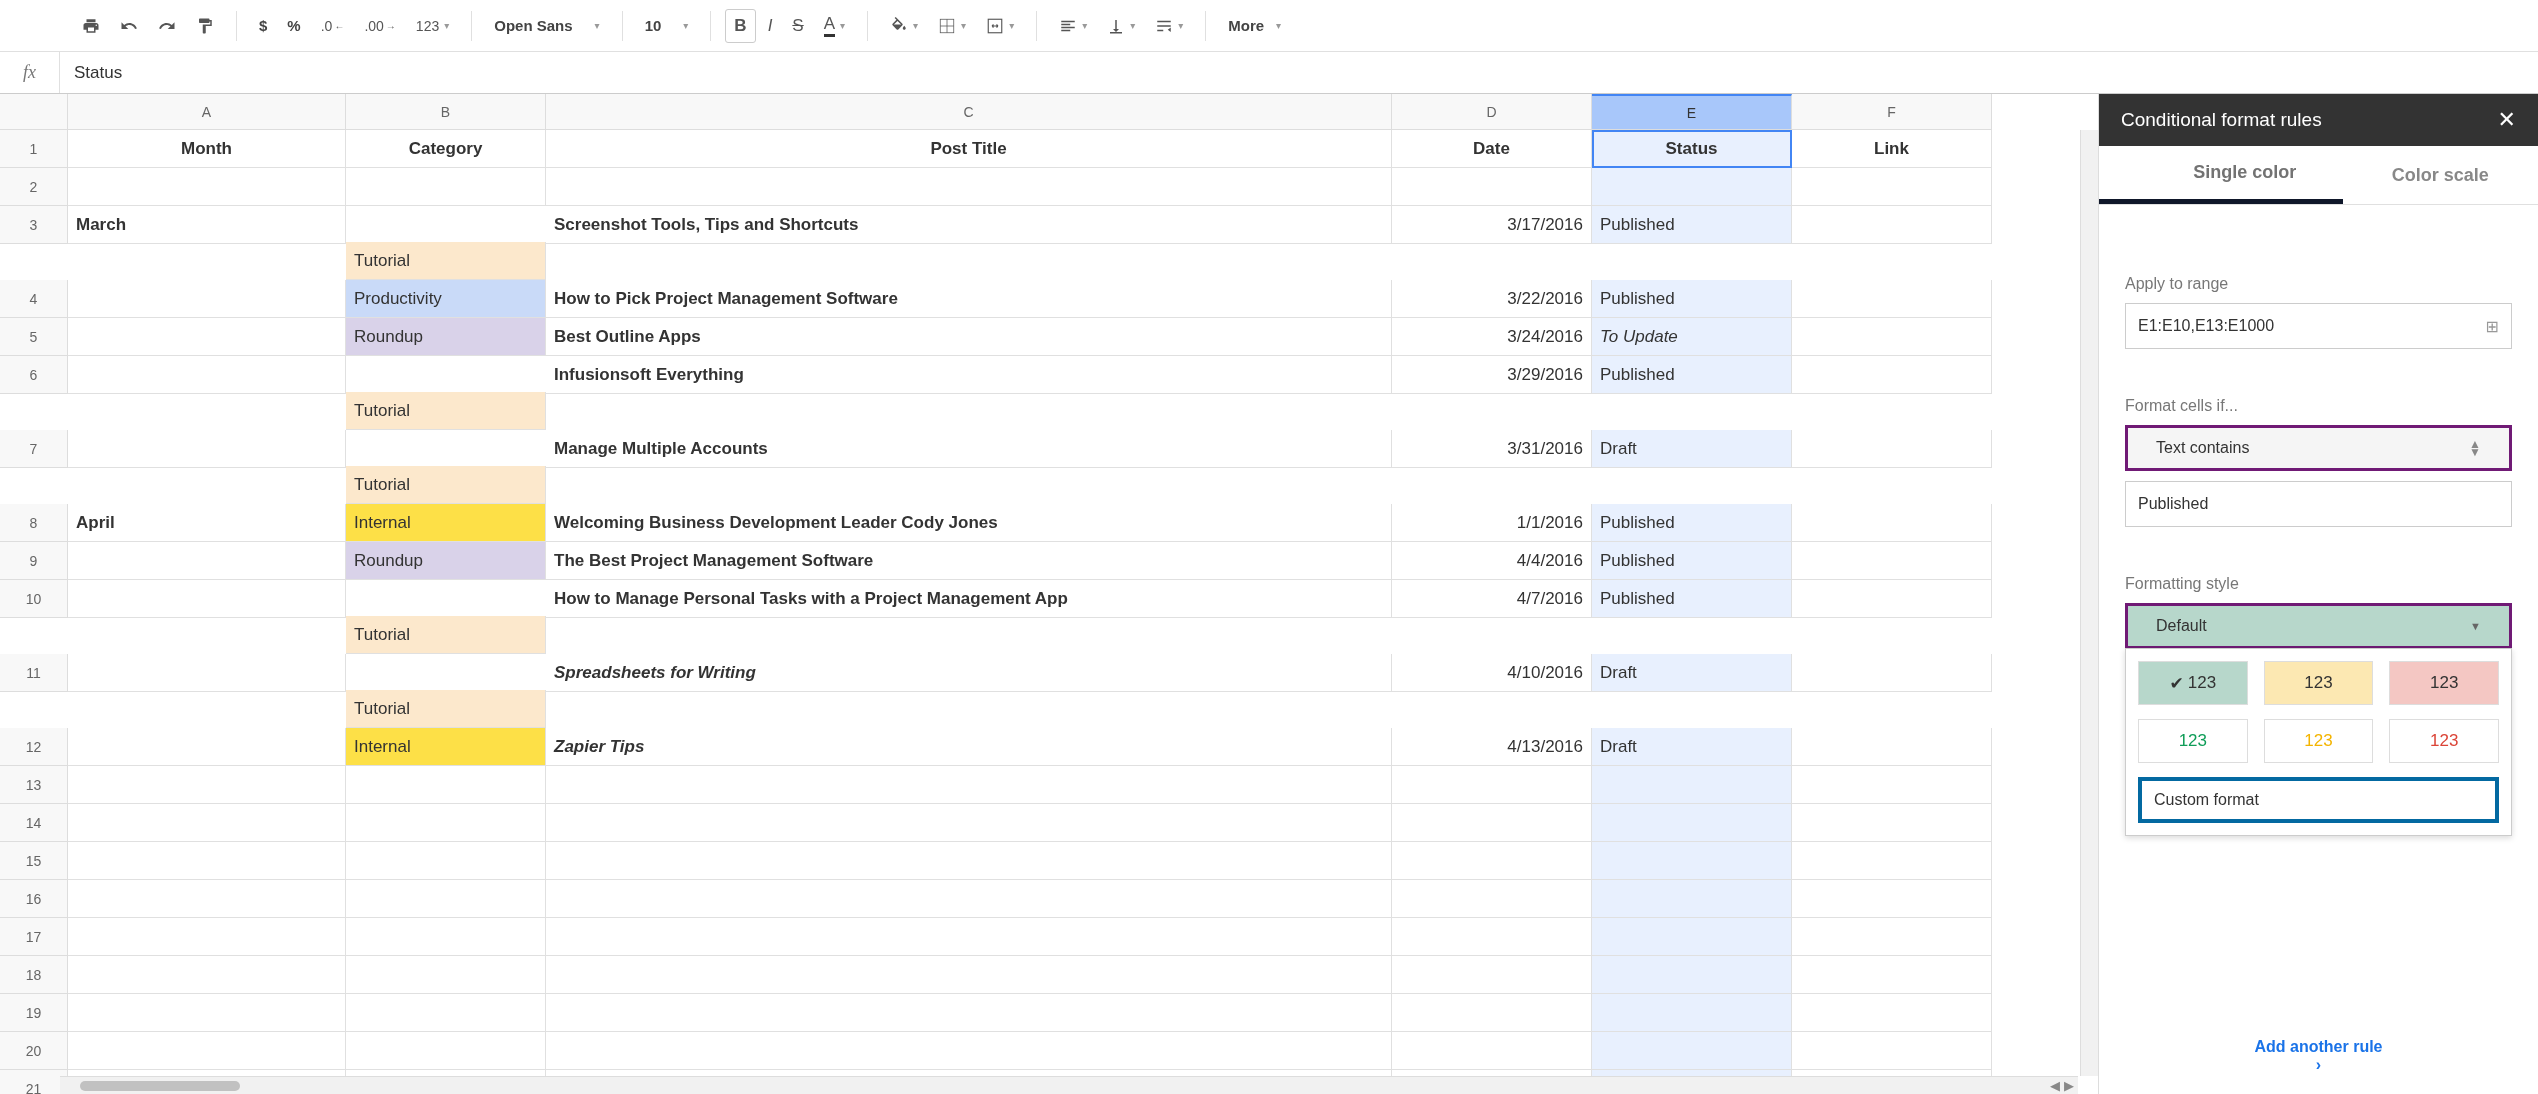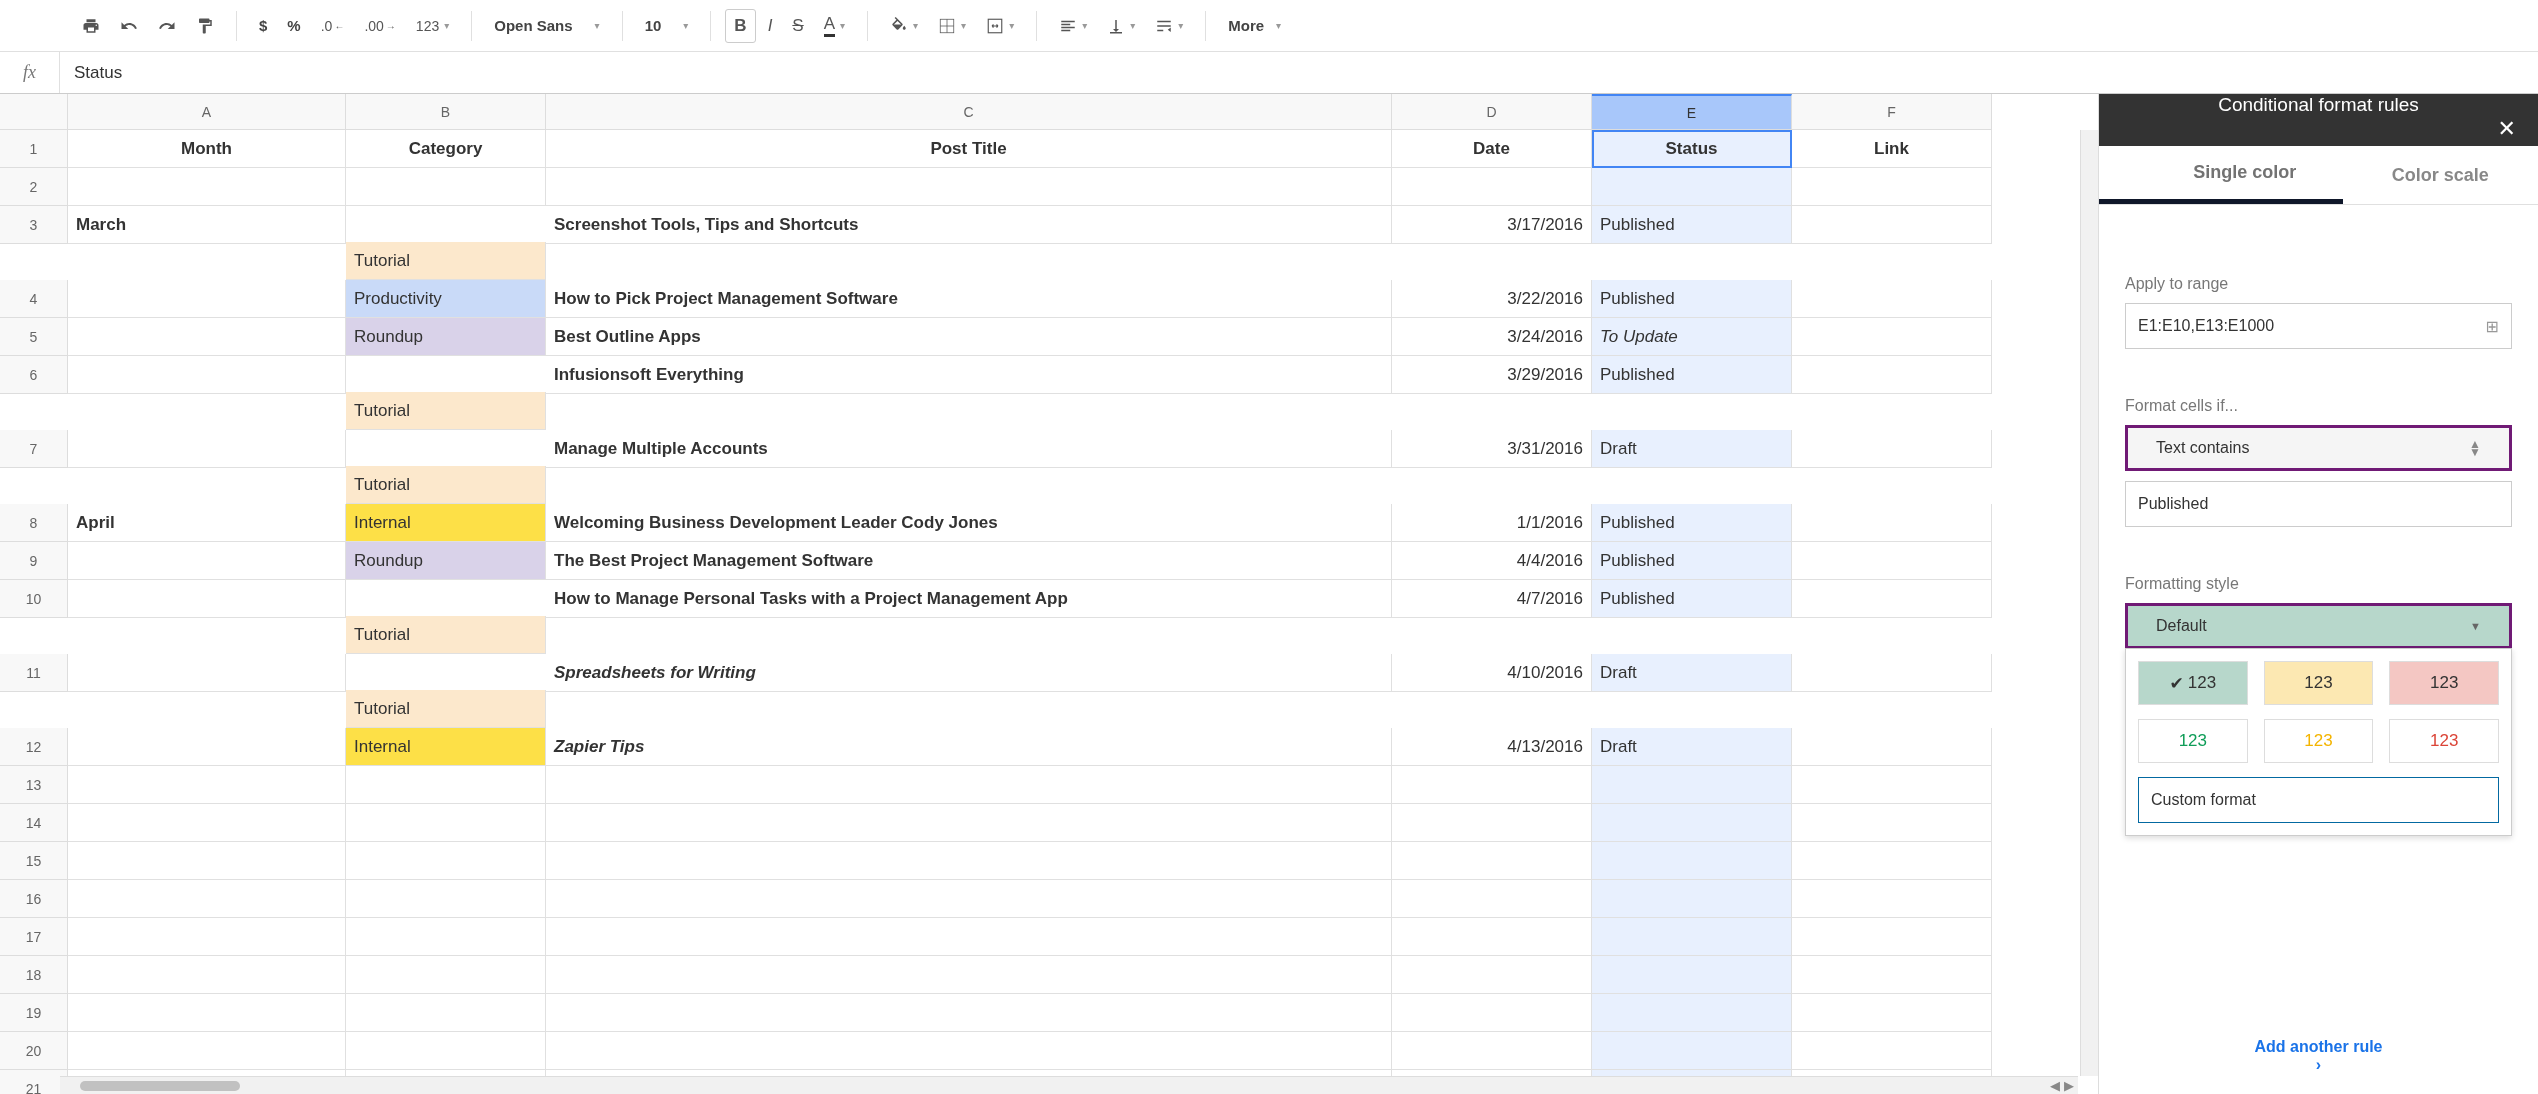--- a/index.html
+++ b/index.html
@@ -48,21 +48,21 @@
 .st-published { background: #b6d7cb; }
 .st-toupdate { background: #f4cccc; font-style: italic; }
 .st-draft { background: #e6deb8; }
 
 .hscroll { position: absolute; bottom: 0; left: 60px; right: 20px; height: 18px; background: #f1f1f1; border-top: 1px solid #ddd; display: flex; align-items: center; }
 .hscroll .thumb { width: 160px; height: 10px; background: #c1c1c1; border-radius: 5px; margin-left: 20px; }
 .hscroll .arrows { margin-left: auto; display: flex; gap: 4px; padding-right: 4px; color: #888; }
 .vscroll-edge { position: absolute; right: 0; top: 36px; bottom: 18px; width: 18px; background: #f1f1f1; border-left: 1px solid #ddd; }
 
 
-.sb-header { background: #333; color: #fff; height: 52px; display: flex; align-items: center; padding: 0 22px; font-size: 19px; flex-direction: column; }
+.sb-header { background: #333; color: #fff; height: 52px; display: flex; align-items: center; padding: 0 22px; font-size: 19px; }
 .sb-header .close { margin-left: auto; font-size: 22px; cursor: pointer; }
 .sb-tabs { display: flex; border-bottom: 1px solid #e0e0e0; }
 .sb-tab { flex: 1; height: 58px; display: flex; align-items: center; justify-content: center; font-size: 18px; font-weight: 600; color: #888; cursor: pointer; }
 .sb-tab.active { color: #737373; border-bottom: 5px solid #0f172a; padding-left: 48px; }
 .sb-body { padding: 22px 26px; flex: 1; overflow: auto; }
 .sb-label { font-size: 16px; color: #777; margin-bottom: 10px; margin-top: 8px; }
 .sb-input { width: 100%; height: 46px; border: 1px solid #ccc; padding: 0 12px; font-size: 16px; display: flex; align-items: center; justify-content: space-between; background: #fff; }
 .sb-input .grid-icon { color: #999; font-size: 16px; }
 .sb-select { width: 100%; height: 46px; border: 3px solid #701a75; background: #f5f5f5; padding: 0 28px; font-size: 16px; display: flex; align-items: center; justify-content: space-between; }
 .sb-select .dbl-caret { color: #888; font-size: 12px; line-height: 8px; }
@@ -71,21 +71,21 @@
 .style-dropdown { position: relative; border: 1px solid #ccc; background: #fff; padding: 12px; box-shadow: 0 2px 6px rgba(0,0,0,0.15); }
 .swatch-row { display: flex; gap: 16px; margin-bottom: 14px; }
 .swatch { flex: 1; height: 44px; border: 1px solid #ddd; display: flex; align-items: center; justify-content: center; font-size: 17px; cursor: pointer; }
 .swatch .chk { margin-right: 4px; }
 .sw-green-bg { background: #b7d7cb; }
 .sw-yellow-bg { background: #fce8b2; }
 .sw-red-bg { background: #f4c7c3; }
 .sw-green-txt { color: #0f9d58; }
 .sw-orange-txt { color: #f4b400; }
 .sw-red-txt { color: #db4437; }
-.custom-fmt { height: 46px; border: 1px solid #0369a1; display: flex; align-items: center; padding: 4px 12px; font-size: 16px; }
+.custom-fmt { height: 46px; border: 4px solid #0369a1; display: flex; align-items: center; padding: 4px 12px; font-size: 16px; }
 .add-rule { color: #1a73e8; font-size: 16px; font-weight: 600; display: flex; align-items: center; justify-content: space-between; margin-top: 16px; cursor: pointer; padding: 0 26px 0 26px; flex-direction: column; }
 </style>
 </head>
 <body>
 
 <div class="toolbar">
   <span style="width:60px"></span>
   <div class="tb-btn">
       <svg width="18" height="18" viewBox="0 0 24 24" fill="#555">
         <path d="M19 8H5c-1.66 0-3 1.34-3 3v6h4v4h12v-4h4v-6c0-1.66-1.34-3-3-3zm-3 11H8v-5h8v5zm3-7c-.55 0-1-.45-1-1s.45-1 1-1 1 .45 1 1-.45 1-1 1zm-1-9H6v4h12V3z"></path>

